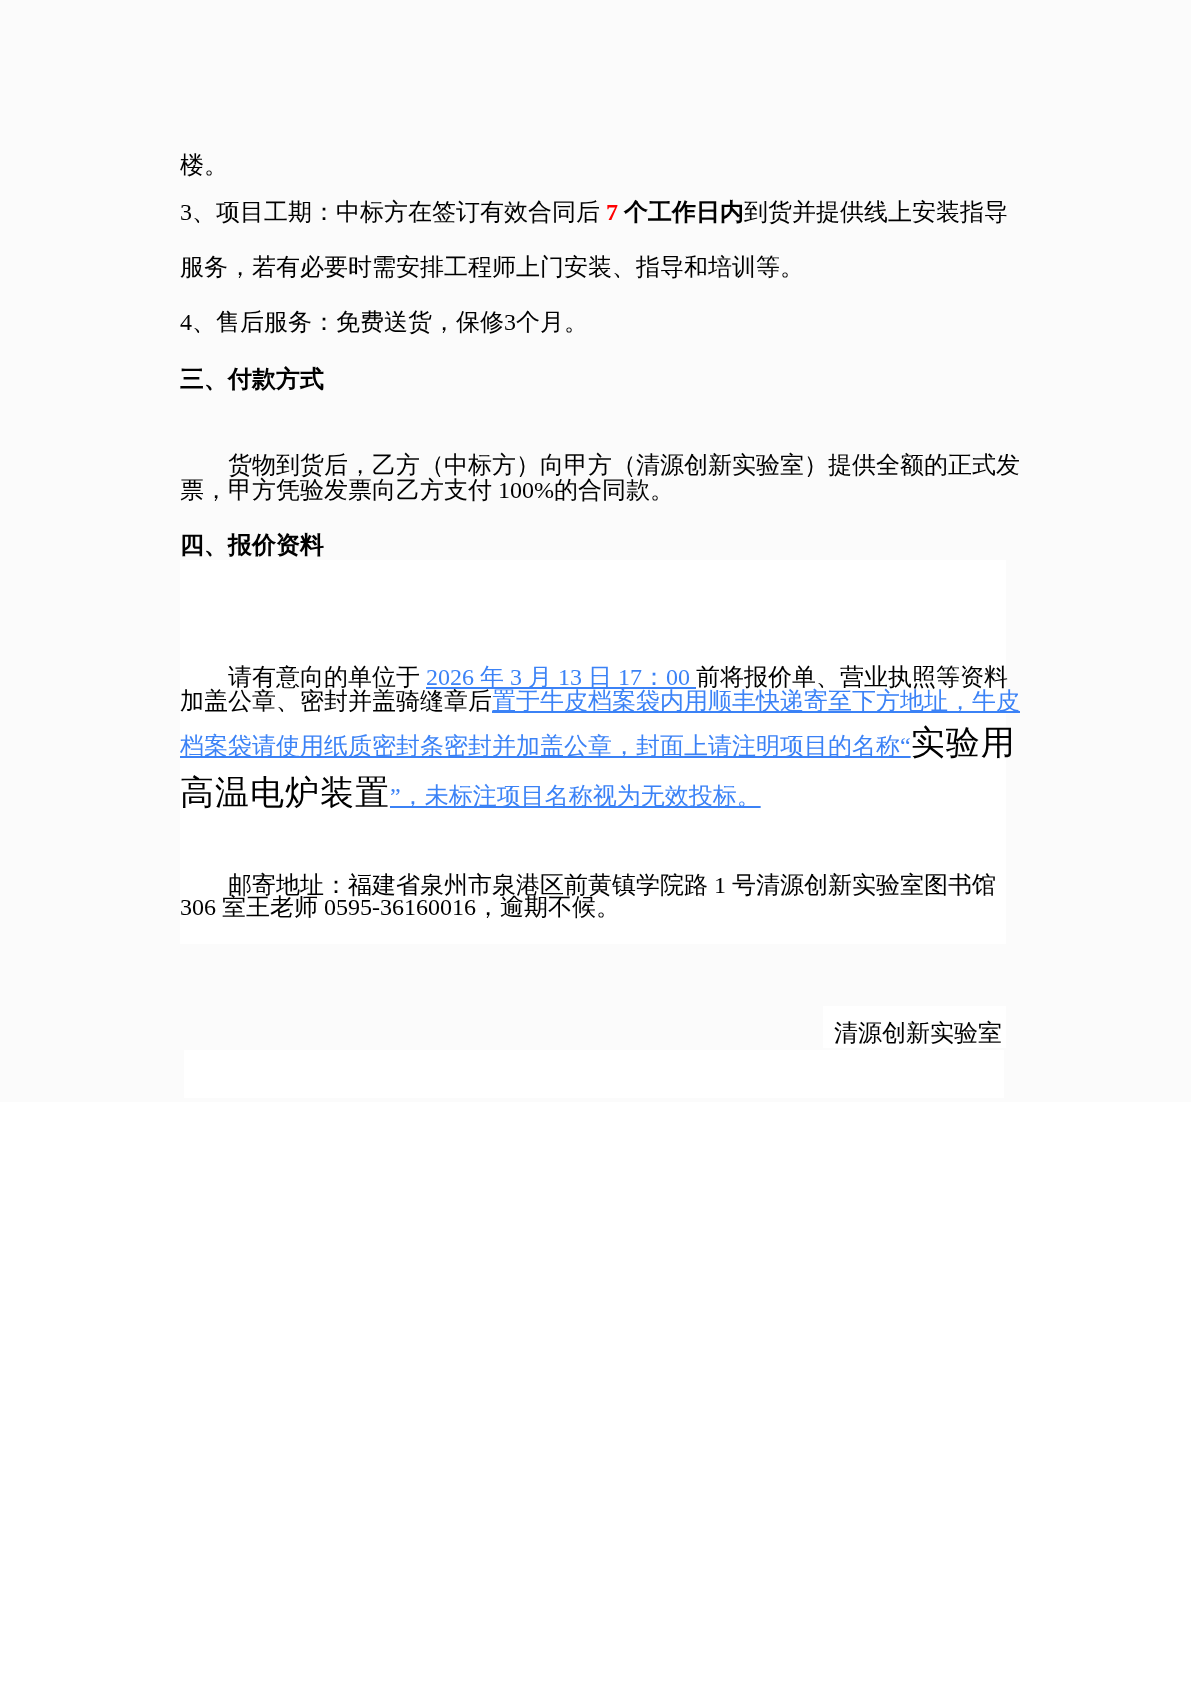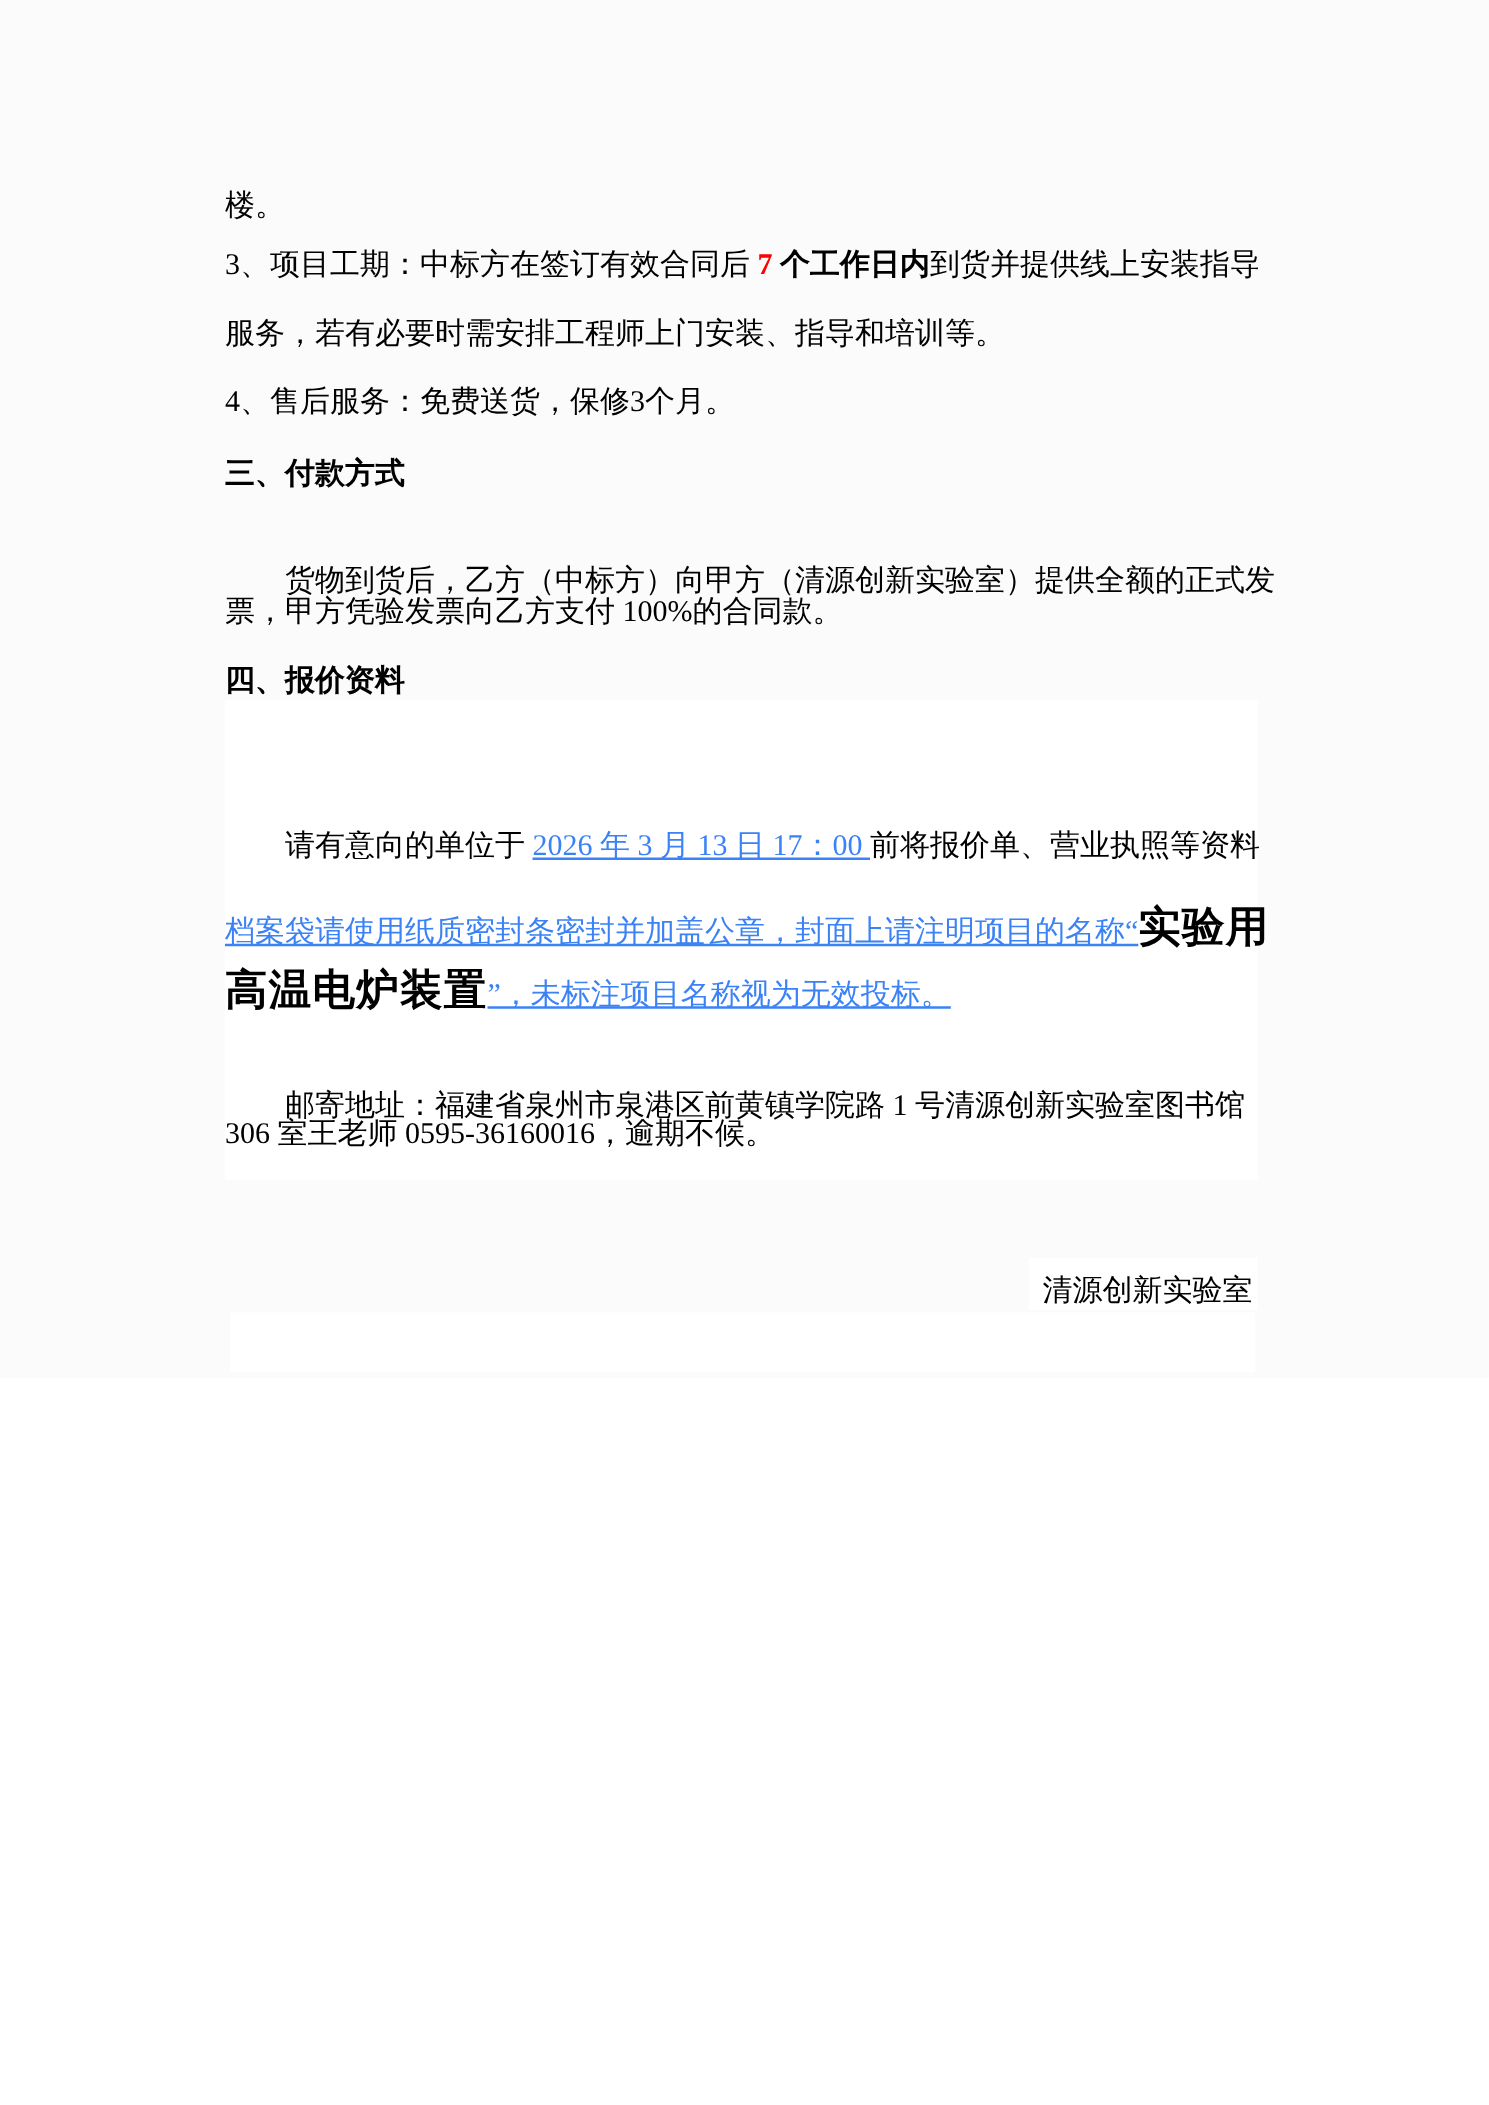--- a/index.html
+++ b/index.html
@@ -33,21 +33,21 @@
     line-height: 34px;
     white-space: pre;
     color: #000000;
   }
   .indent { left: 228px; margin-top: 30px; }
   .bold { font-weight: bold; }
   .red { color: #3b82f6; text-decoration: underline; }
   .redbold { color: #ff0000; font-weight: bold; }
   .big {
     font-size: 34px;
-    font-weight: bold;
+    font-weight: normal;
     letter-spacing: 1px;
   }
   .alignr {
     left: 180px;
     width: 822px;
     text-align: right;
   }
 </style>
 </head>
 <body>
@@ -71,20 +71,21 @@
 
   <div class="ln indent" style="top:418px"><span>货物到货后，乙方（中标方）向甲方（清源创新实验室）提供全额的正式发</span></div>
 
   <div class="ln" style="top:473px"><span>票，甲方凭验发票向乙方支付 100%的合同款。</span></div>
 
   <div class="ln bold" style="top:528px"><span>四、报价资料</span></div>
 
 
   <div class="ln indent" style="top:630px"><span>请有意向的单位于 </span><span class="red">2026 年 3 月 13 日 17：00 </span><span>前将报价单、营业执照等资料</span></div>
 
+  <div class="ln" style="top:684px"><span>加盖公章、密封并盖骑缝章后</span><span class="red">置于牛皮档案袋内用顺丰快递寄至下方地址，牛皮</span></div>
 
   <div class="ln" style="top:726px"><span class="red">档案袋请使用纸质密封条密封并加盖公章，封面上请注明项目的名称“</span><span class="big">实验用</span></div>
 
   <div class="ln" style="top:776px"><span class="big">高温电炉装置</span><span class="red">”，未标注项目名称视为无效投标。</span></div>
 
   <div class="ln indent" style="top:838px"><span>邮寄地址：福建省泉州市泉港区前黄镇学院路 1 号清源创新实验室图书馆</span></div>
 
   <div class="ln" style="top:890px"><span>306 室王老师 0595-36160016，逾期不候。</span></div>
 
   <div class="ln alignr" style="top:1016px"><span>清源创新实验室</span></div>

